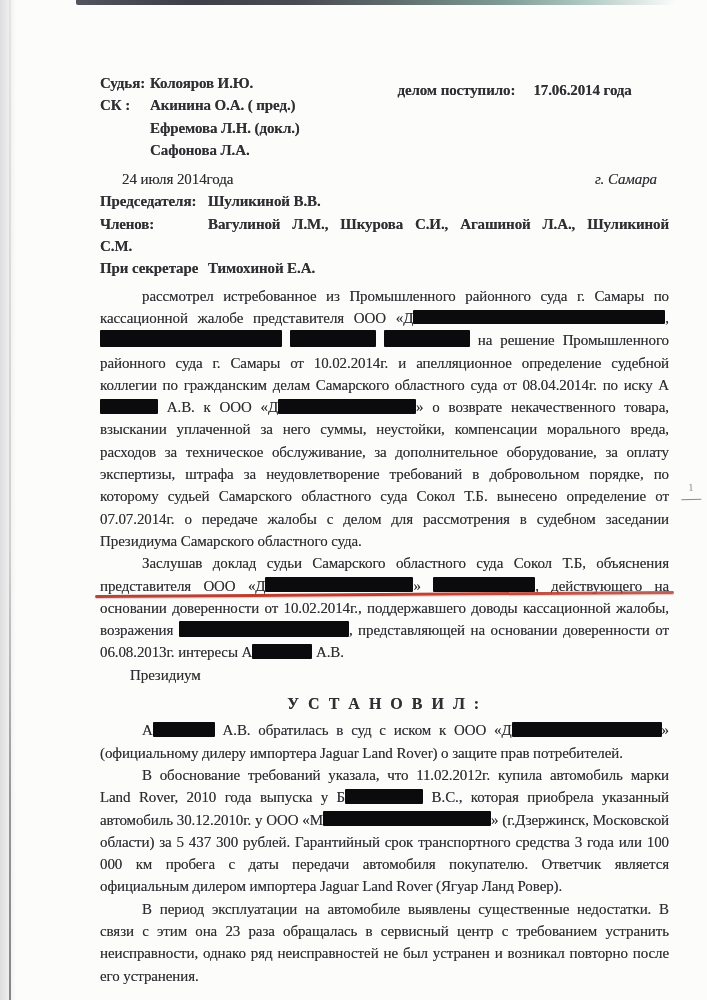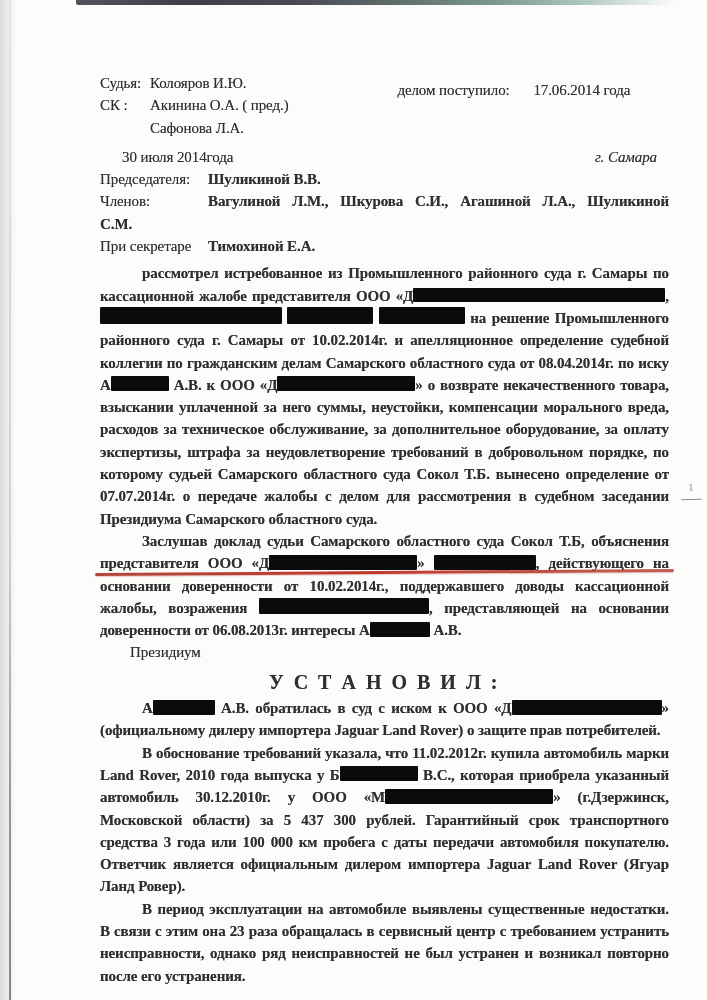--- a/index.html
+++ b/index.html
@@ -38,38 +38,38 @@
   }
   
   .content{
     position:absolute;left:100px;top:0;width:569px;
     padding-top:72px;
     font-size:15px;line-height:22.3px;
     text-align:justify;
     letter-spacing:-0.1px;
     text-shadow:0 0 0.45px rgba(46,46,51,.55);
   }
-  .hdr{display:flex;}
+  .hdr{display:flex;font-weight:bold;}
   .hdr-left{width:300px;}
   .hdr-row .hdr-label{display:inline-block;width:50px;}
   .hdr-right{margin-left:auto;width:274px;padding-top:7px;}
   .hdr-right .hdr-label{display:inline-block;width:136px;}
   .title-block{text-align:center;margin-top:15px;font-size:16.2px;line-height:23px;letter-spacing:.6px;}
   .dateline{display:flex;margin-top:7px;}
   .dateline .date{padding-left:22px;}
   .dateline .place{margin-left:auto;padding-right:12px;font-style:italic;}
   .intro{text-align:left;}
   .comp-row{font-weight:bold;}
-  .comp-row .role{display:inline-block;width:108px;font-weight:normal;}
+  .comp-row .role{display:inline-block;width:108px;font-weight:bold;}
   .comp-row.members{word-spacing:7px;}
-  .p{margin:0;text-indent:42px;font-weight:bold;}
+  .p{margin:0;text-indent:42px;}
   .p.first{margin-top:5px;}
   .rel{position:relative;}
   .prezidium{padding-left:30px;text-align:left;}
-  .ustanovil{text-align:center;font-weight:bold;letter-spacing:2.5px;margin:7px 0 4px;font-size:20px;}
+  .ustanovil{text-align:center;font-weight:bold;letter-spacing:2.5px;margin:7px 0 4px;font-size:16px;}
   .redact{
     display:inline-block;height:14px;
     background:var(--redact,#0b0b0d);
     vertical-align:-1.5px;border-radius:1px;
   }
   .red-line{
     position:absolute;left:-5px;top:41px;width:579px;height:3px;
     background:linear-gradient(90deg, rgba(169,50,38,.9), #c0392b 45%, rgba(176,58,46,.8));
     transform:rotate(-0.4deg);
     border-radius:2px;
@@ -90,33 +90,36 @@
 
     <div class="hdr">
       <div class="hdr-left">
         <div class="hdr-row">
           <span class="hdr-label">Судья:</span><span>Колояров И.Ю.</span>
         </div>
         <div class="hdr-row">
           <span class="hdr-label">СК :</span><span>Акинина О.А. ( пред.)</span>
         </div>
         <div class="hdr-row">
+          <span class="hdr-label"></span><span>Ефремова Л.Н. (докл.)</span>
+        </div>
+        <div class="hdr-row">
           <span class="hdr-label"></span><span>Сафонова Л.А.</span>
         </div>
       </div>
       <div class="hdr-right">
         <div class="hdr-row">
           <span class="hdr-label">делом поступило:</span><span>17.06.2014 года</span>
         </div>
       </div>
     </div>
 
 
     <div class="dateline">
-      <span class="date">30 июля 2014года</span>
+      <span class="date">24 июля 2014года</span>
       <span class="place">г. Самара</span>
     </div>
 
 
     <div class="comp-row">
       <span class="role">Председателя:</span><span>Шуликиной В.В.</span>
     </div>
     <div class="comp-row members">
       <span class="role">Членов:</span><span>Вагулиной Л.М., Шкурова С.И., Агашиной Л.А., Шуликиной С.М.</span>
     </div>

